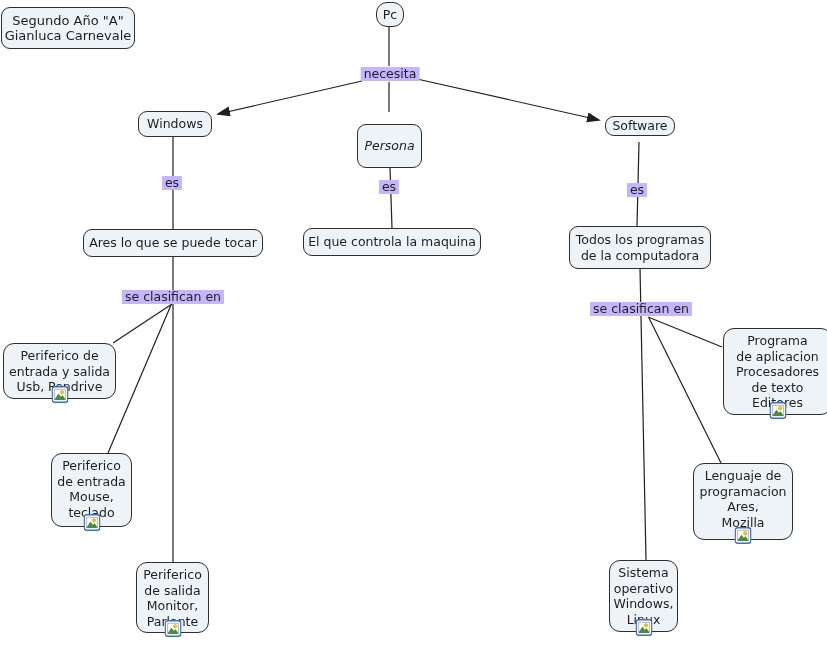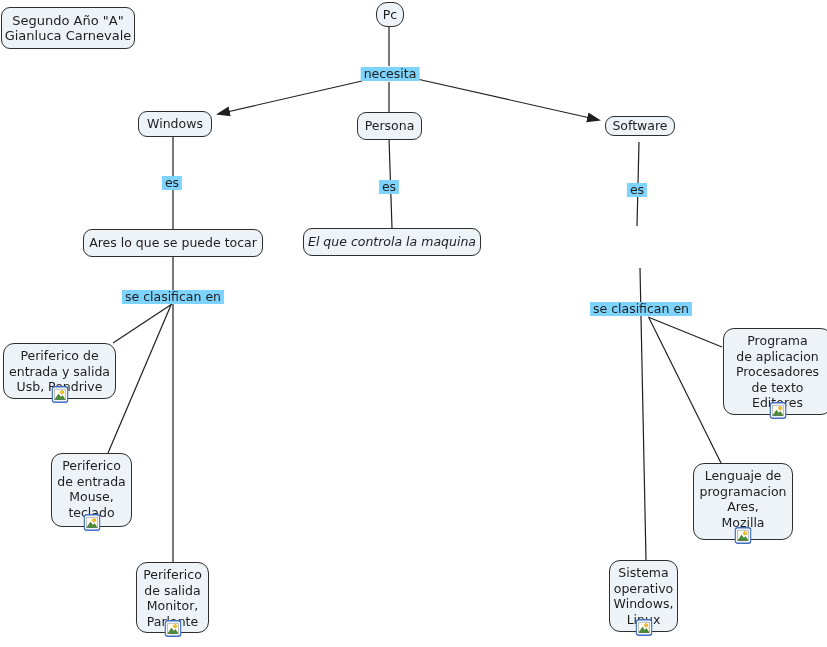--- a/index.html
+++ b/index.html
@@ -37,21 +37,21 @@
     left:50%;
     bottom:-5px;
     transform:translateX(-50%);
     width:17px;height:17px;
     z-index:3;
     display:block;
   }
   .linklabel{
     position:absolute;
     transform:translate(-50%,-50%);
-    background:#7dd3fc;
+    background:#c4b5fd;
     padding:0 3px;
     font-size:12.5px;
     line-height:14px;
     z-index:1;
     white-space:nowrap;
   }
 </style>
 </head>
 <body>
 
@@ -87,28 +87,30 @@
   <div class="linklabel" style="left:173px;top:297px;">se clasifican en</div>
   <div class="linklabel" style="left:641px;top:309px;">se clasifican en</div>
 
   <div class="node" style="left:1px;top:7px;width:134px;height:42px;font-size:13px;">Segundo Año "A"
 Gianluca Carnevale</div>
 
   <div class="node" style="left:376px;top:2px;width:28px;height:25px;border-radius:11px;">Pc</div>
 
   <div class="node" style="left:138px;top:111px;width:74px;height:26px;">Windows</div>
 
-  <div class="node" style="left:357px;top:112px;width:65px;height:28px;">Persona</div>
+  <div class="node" style="left:357px;top:124px;width:65px;height:44px;font-style:italic;">Persona</div>
 
   <div class="node" style="left:605px;top:116px;width:70px;height:20px;">Software</div>
 
   <div class="node" style="left:83px;top:229px;width:180px;height:28px;">Ares lo que se puede tocar</div>
 
-  <div class="node" style="left:303px;top:228px;width:178px;height:28px;font-style:italic;">El que controla la maquina</div>
+  <div class="node" style="left:303px;top:228px;width:178px;height:28px;">El que controla la maquina</div>
 
+  <div class="node" style="left:569px;top:226px;width:142px;height:43px;">Todos los programas
+de la computadora</div>
 
   <div class="node leaf" style="left:3px;top:343px;width:113px;height:56px;">
     <span>Periferico de
 entrada y salida
 Usb, Pendrive</span>
     <svg class="attach" viewBox="0 0 17 17">
       <rect x="0.7" y="0.7" width="15.6" height="15.6" rx="2.5" fill="#ffffff" stroke="#3f6fbf" stroke-width="1.4"></rect>
       <rect x="3.2" y="3.2" width="10.6" height="10.6" fill="#fdfdf2" stroke="#9a9a9a" stroke-width="0.7"></rect>
       <circle cx="10.6" cy="6.2" r="1.7" fill="#f4c430" stroke="#c89a10" stroke-width="0.5"></circle>
       <path d="M3.6 13.4 L7 8.2 L9.4 11.6 L10.9 9.6 L13.4 13.4 Z" fill="#4e8f3a" stroke="#2c5e1e" stroke-width="0.6"></path>

